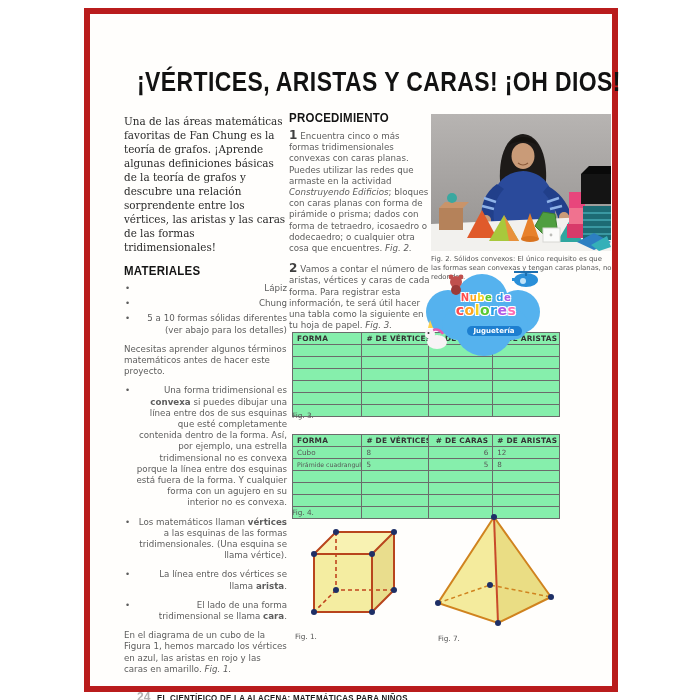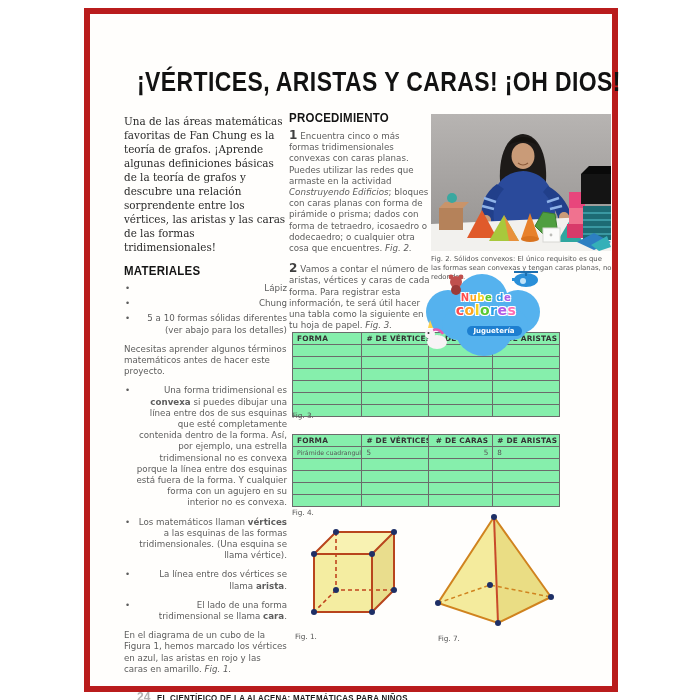--- a/index.html
+++ b/index.html
@@ -251,20 +251,26 @@
       <thead>
         <tr>
           <th>FORMA</th>
           <th># DE VÉRTICES</th>
           <th># DE CARAS</th>
           <th># DE ARISTAS</th>
         </tr>
       </thead>
       <tbody>
         <tr>
+          <td>Cubo</td>
+          <td>8</td>
+          <td>6</td>
+          <td>12</td>
+        </tr>
+        <tr>
           <td class="small">Pirámide cuadrangular</td>
           <td>5</td>
           <td>5</td>
           <td>8</td>
         </tr>
         <tr>
           <td>&nbsp;</td>
           <td>&nbsp;</td>
           <td>&nbsp;</td>
           <td>&nbsp;</td>

